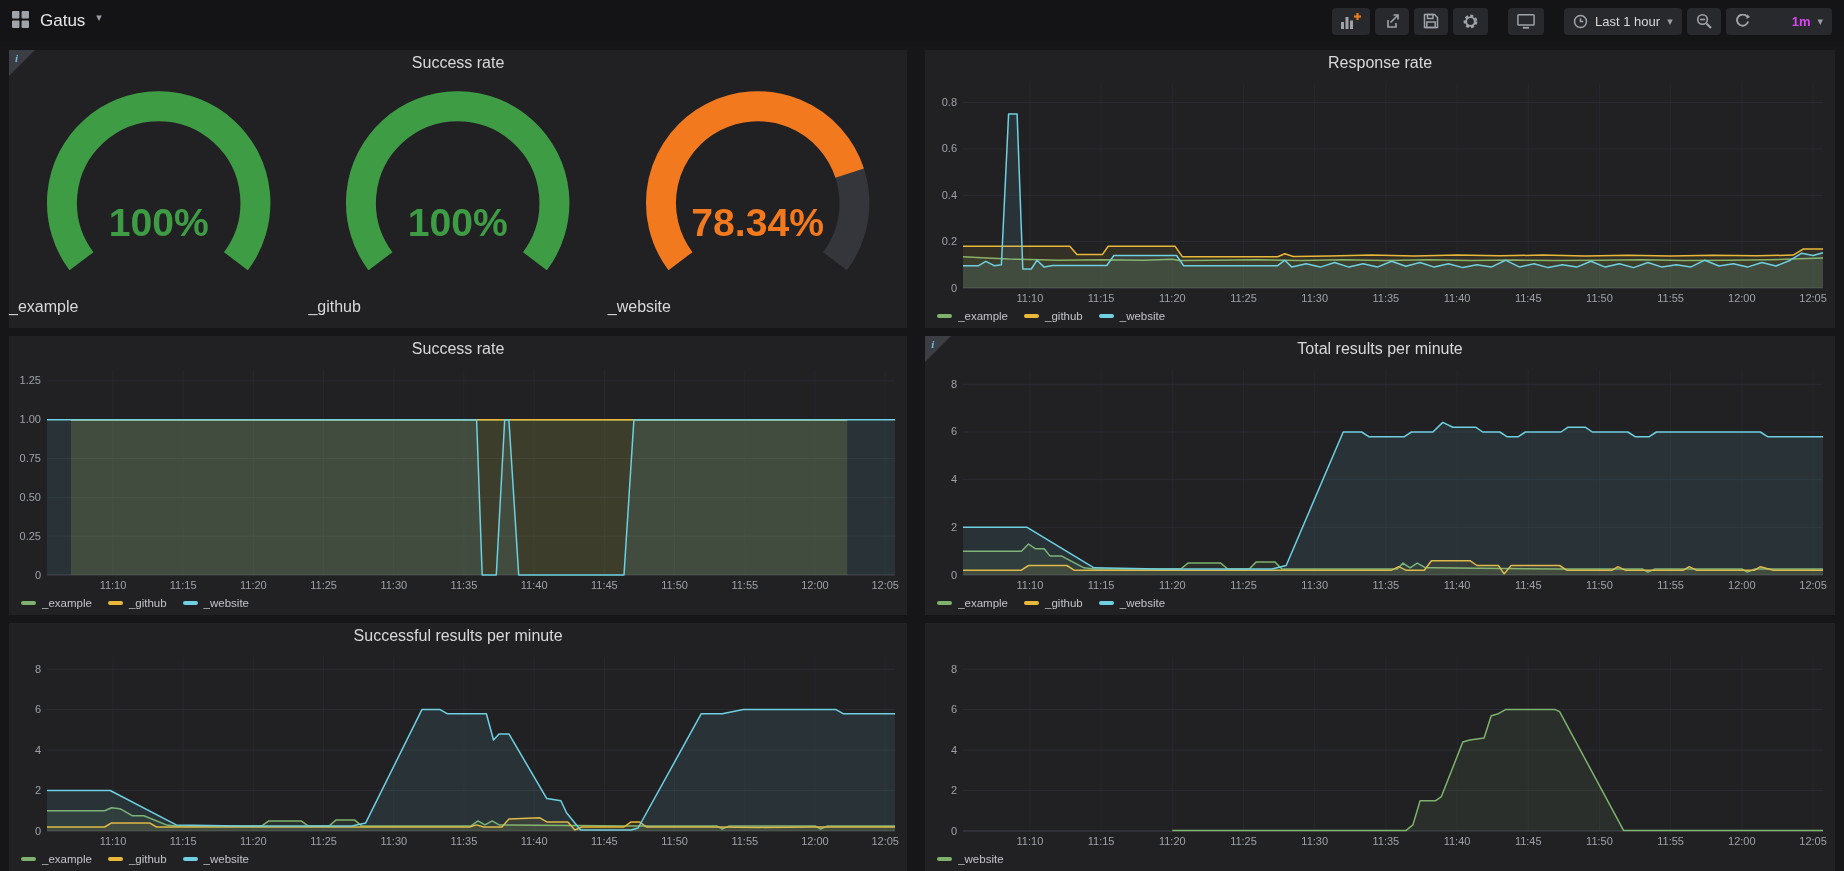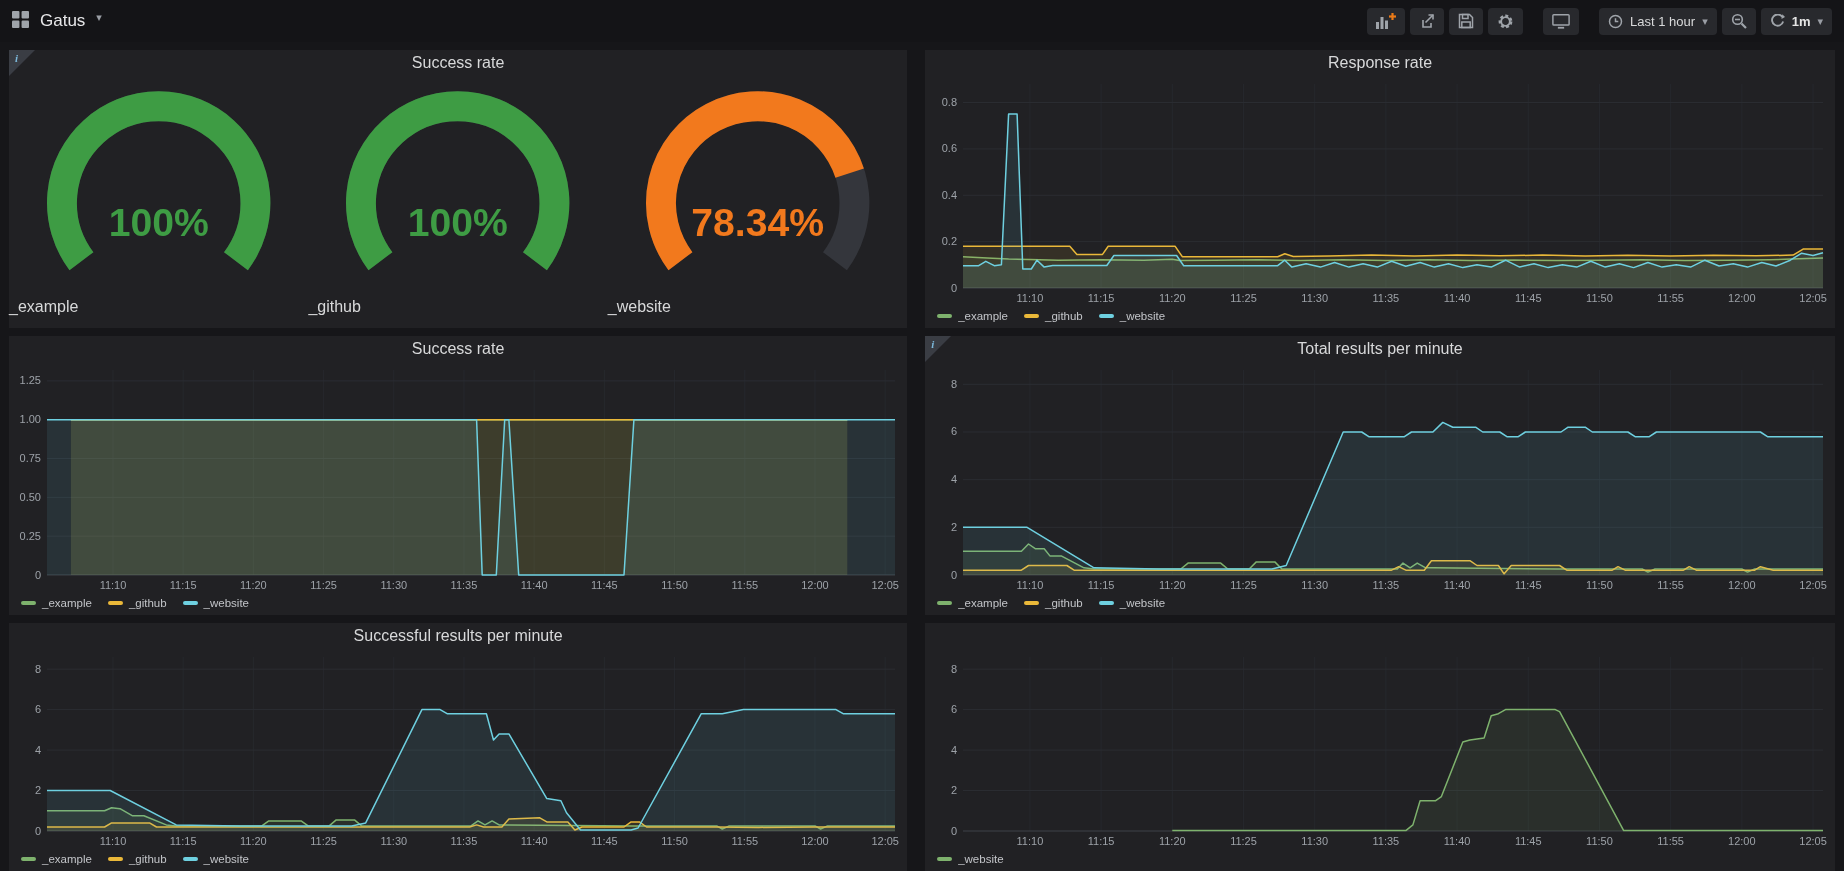--- a/index.html
+++ b/index.html
@@ -9,21 +9,21 @@
   .navbar { height:42px; background:#141417; display:flex; align-items:center;
     justify-content:space-between; padding:0 12px; }
   .nav-left { display:flex; align-items:flex-start; gap:11px; }
   .app-title { color:#e8e8ea; font-size:17px; }
   .caret { color:#9a9ea5; font-size:11px; }
   .nav-right { display:flex; align-items:center; gap:5px; }
   .nb { height:27px; background:#28292d; border-radius:4px; display:flex; align-items:center;
     gap:7px; padding:0 9px; color:#a3a7ad; font-size:13px; cursor:pointer; }
   .nb svg { display:block; }
   .nb .lbl { color:#d8d9da; }
-  .nb .accent { color:#e5e5e5; font-weight:bold; }
+  .nb .accent { color:#d946ef; font-weight:bold;margin-left:35px; }
   .spacer { width:10px; }
   
   .dash { display:grid; grid-template-columns: 1fr 1.013fr; grid-template-rows: 278px 279px 248px;
     gap:8px 18px; padding:8px 9px 0 9px; }
   .panel { position:relative; background:#212124; }
   .panel-title { height:26px; line-height:26px; text-align:center; color:#d8d9da;
     font-size:16px; font-weight:400; cursor:pointer; }
   .chart { position:absolute; top:26px; left:2px; right:4px; bottom:22px; }
   .panel-legend { position:absolute; bottom:3px; left:12px; height:18px; display:flex;
     gap:16px; align-items:center; font-size:11.5px; color:#c3c5c9; }

